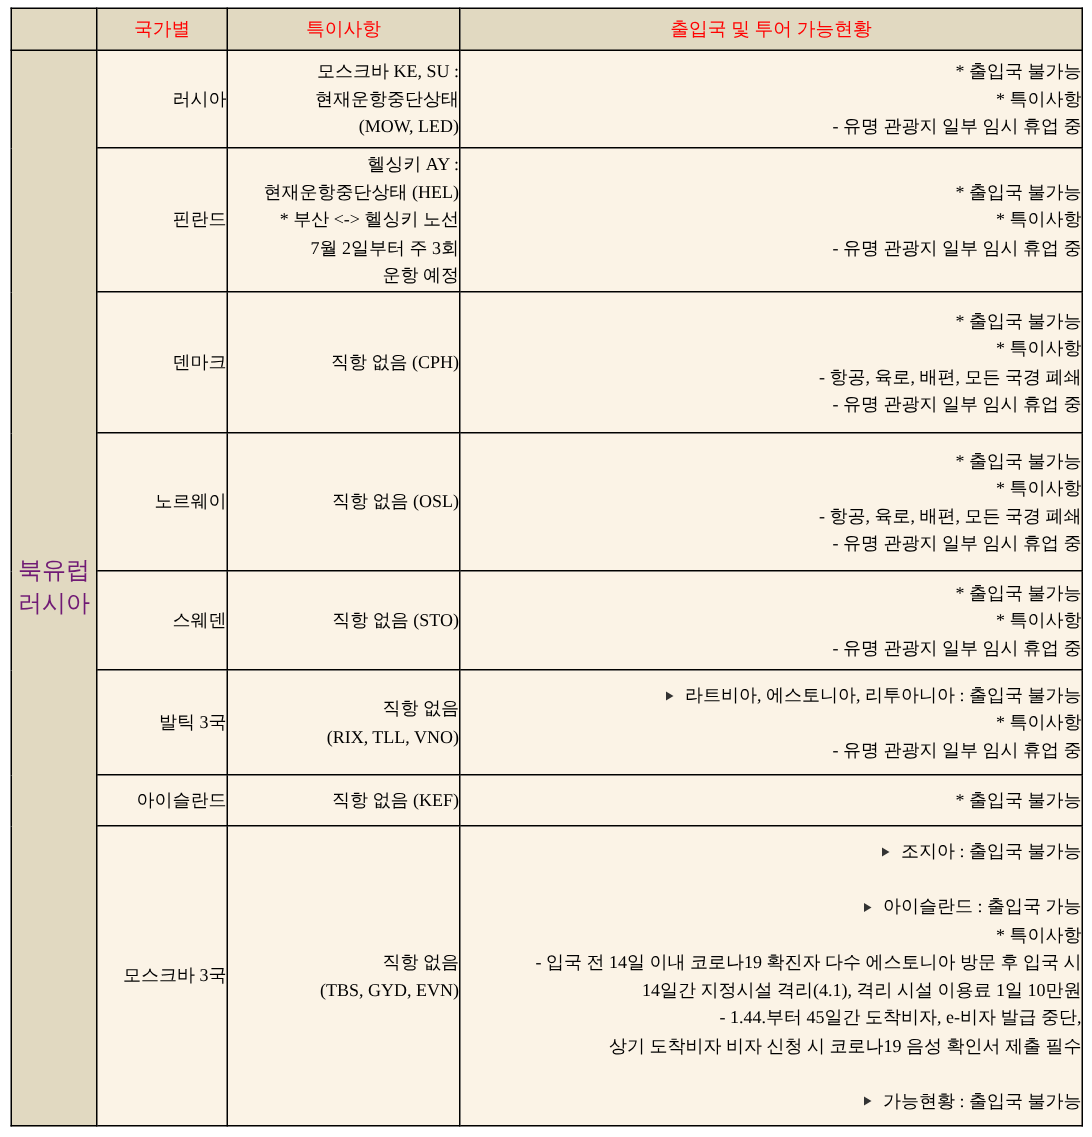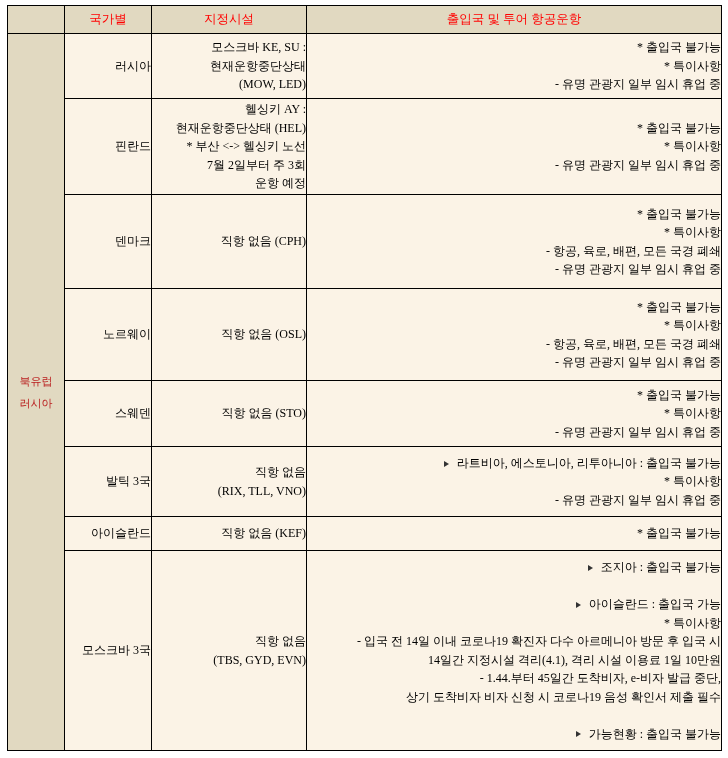--- a/index.html
+++ b/index.html
@@ -1,21 +1,21 @@
 <!DOCTYPE html>
 <html><head>
 <meta charset="utf-8">
 <style>
   html, body { margin: 0; padding: 0; background: #ffffff; }
   body { width: 728px; height: 758px; position: relative; overflow: hidden;
          font-family: "DejaVu Sans", "Liberation Sans", sans-serif; font-size: 12px; color: #000; }
   table.grid { position: absolute; left: 7px; top: 5px; border-collapse: collapse; table-layout: fixed; width: 714px; font-family: Liberation Serif, serif; }
   table.grid td, table.grid th { border: 1px solid #000; padding: 0; vertical-align: middle; }
   th { background: #e1d9c1; color: #ff0000; font-weight: normal; font-size: 12.5px; height: 27px; text-align: center; }
-  td.region { background: #e1d9c1; color: #b91c1c; text-align: center; font-size: 11px; line-height: 22px; }
+  td.region { background: #e1d9c1; color: #701a75; text-align: center; font-size: 16px; line-height: 22px; }
   td.cell { background: #fbf3e6; text-align: right; }
   td.country { padding-left: 8px; }
   td.air { padding-left: 8px; }
   td.status { padding-left: 6px; margin-top: 46px; }
   .line { display: block; line-height: 18.5px; white-space: nowrap; }
   .indent { padding-left: 10px; }
   .blank { display: block; height: 18.5px; }
   .tri { display: inline-block; width: 0; height: 0; border-top: 3px solid transparent; border-bottom: 3px solid transparent; border-left: 5px solid #333; margin: 0 8px 1px 5px; vertical-align: middle; }
 </style>
 </head>
@@ -25,22 +25,22 @@
   <colgroup>
     <col style="width:57px">
     <col style="width:87px">
     <col style="width:155px">
     <col style="width:415px">
   </colgroup>
   <thead>
     <tr>
       <th></th>
       <th>국가별</th>
-      <th>지정시설</th>
-      <th>출입국 및 투어 항공운항</th>
+      <th>특이사항</th>
+      <th>출입국 및 투어 가능현황</th>
     </tr>
   </thead>
   <tbody>
 
     <tr style="height:65px">
       <td class="region" rowspan="8">
         <span class="line" style="line-height:22px">북유럽</span>
         <span class="line" style="line-height:22px">러시아</span>
       </td>
       <td class="cell country">러시아</td>
@@ -137,21 +137,21 @@
       <td class="cell country">모스크바 3국</td>
       <td class="cell air">
         <span class="line">직항 없음</span>
         <span class="line">(TBS, GYD, EVN)</span>
       </td>
       <td class="cell status">
         <span class="line"><span class="tri"></span><span>조지아 : 출입국 불가능</span></span>
         <span class="blank"></span>
         <span class="line"><span class="tri"></span><span>아이슬란드 : 출입국 가능</span></span>
         <span class="line">* 특이사항</span>
-        <span class="line">- 입국 전 14일 이내 코로나19 확진자 다수 아르메니아 방문 후 입국 시</span>
+        <span class="line">- 입국 전 14일 이내 코로나19 확진자 다수 에스토니아 방문 후 입국 시</span>
         <span class="line indent">14일간 지정시설 격리(4.1), 격리 시설 이용료 1일 10만원</span>
         <span class="line">- 1.44.부터 45일간 도착비자, e-비자 발급 중단,</span>
         <span class="line indent">상기 도착비자 비자 신청 시 코로나19 음성 확인서 제출 필수</span>
         <span class="blank"></span>
         <span class="line"><span class="tri"></span><span>가능현황 : 출입국 불가능</span></span>
       </td>
     </tr>
   </tbody>
 </table>
 

